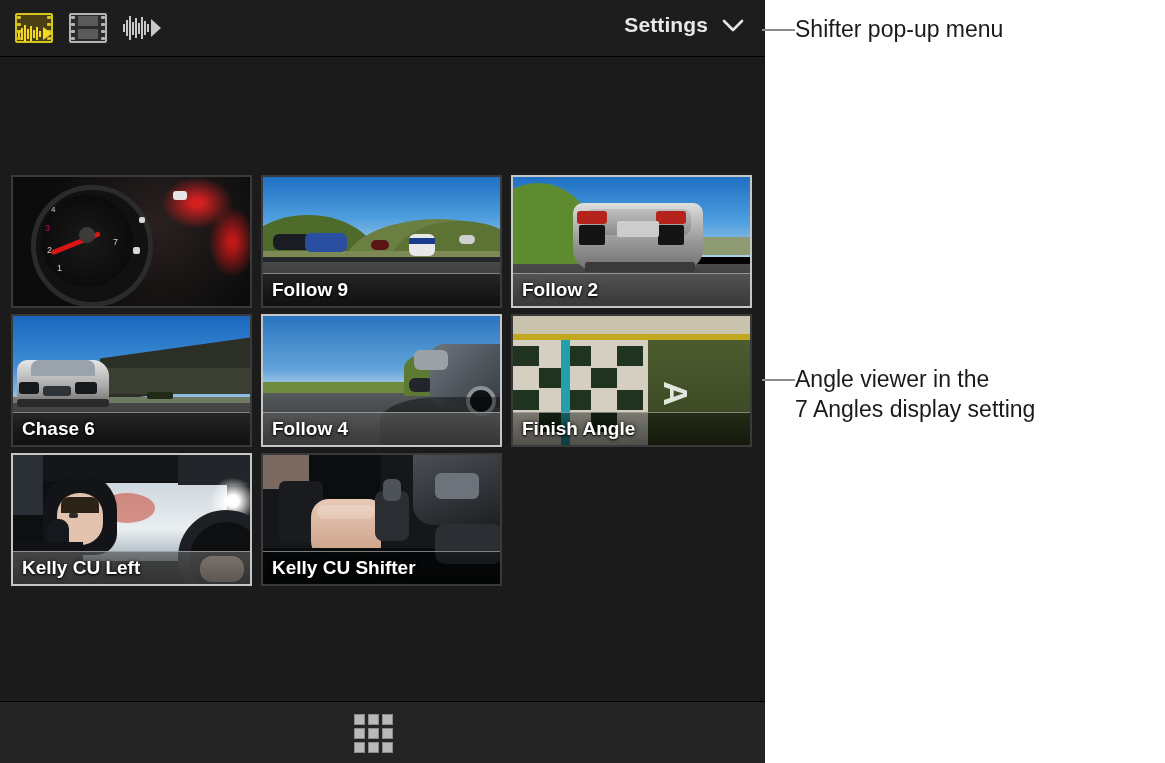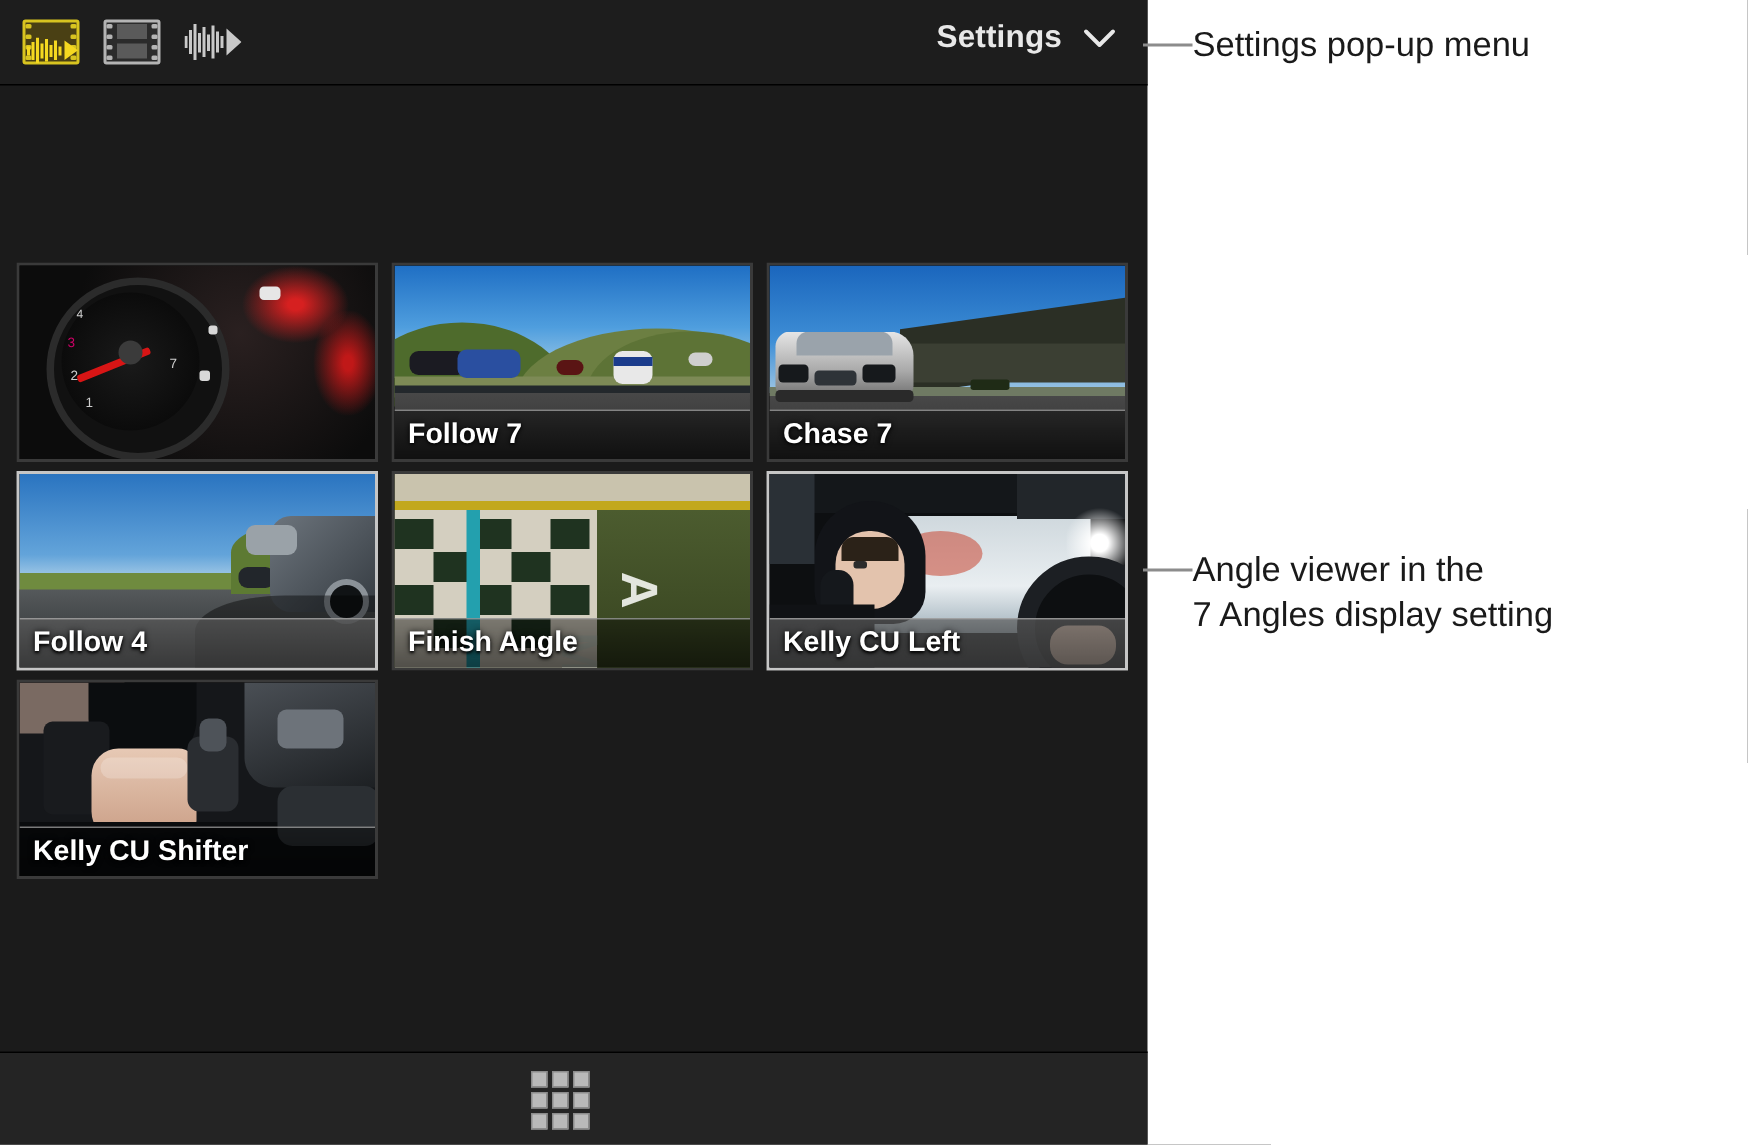--- a/index.html
+++ b/index.html
@@ -335,41 +335,58 @@
         <div class="ground asphalt" style="height:47px;"></div>
         <div style="position:absolute;left:0;bottom:44px;width:100%;height:5px;background:#23282c;"></div>
         <div class="carbody" style="left:10px;bottom:56px;width:38px;height:16px;background:#1b1b22;"></div>
         <div class="carbody" style="left:42px;bottom:54px;width:42px;height:19px;background:#2a4fa0;"></div>
         <div class="carbody" style="left:108px;bottom:56px;width:18px;height:10px;background:#5a1414;"></div>
         <div class="carbody" style="left:146px;bottom:50px;width:26px;height:22px;background:#e8e8e8;"></div>
         <div style="position:absolute;left:146px;bottom:62px;width:26px;height:6px;background:#1b3c8c;"></div>
         <div class="carbody" style="left:196px;bottom:62px;width:16px;height:9px;background:#cfcfcf;"></div>
         <div style="position:absolute;left:0;top:0;width:100%;height:100%;backdrop-filter:blur(0.5px);"></div>
       </div>
-      <div class="angle-label">Follow 7</div>
-    </div>
-
+      <div class="angle-label">Follow 9</div>
+    </div>
+
+    <div class="angle-cell selected">
+      <div class="thumb">
+        <div class="sky" style="height:62%;"></div>
+        <div class="hill" style="left:-50px;top:6px;width:150px;height:110px;background:#5f8b30;"></div>
+        <div style="position:absolute;right:0;top:60px;width:110px;height:18px;background:#8d9a72;"></div>
+        <div class="ground asphalt" style="height:42px;"></div>
+        <div style="position:absolute;left:60px;top:26px;width:130px;height:68px;border-radius:10px 10px 22px 22px;background:linear-gradient(to bottom,#dedede,#9a9a9a 55%,#6e6e6e);"></div>
+        <div style="position:absolute;left:72px;top:32px;width:106px;height:26px;border-radius:8px;background:linear-gradient(to bottom,#bfbfbf,#8b8b8b);"></div>
+        <div style="position:absolute;left:64px;top:34px;width:30px;height:13px;border-radius:3px;background:#b5241c;"></div>
+        <div style="position:absolute;right:64px;top:34px;width:30px;height:13px;border-radius:3px;background:#b5241c;"></div>
+        <div style="position:absolute;left:66px;top:48px;width:26px;height:20px;background:#141414;border-radius:2px;"></div>
+        <div style="position:absolute;right:66px;top:48px;width:26px;height:20px;background:#141414;border-radius:2px;"></div>
+        <div style="position:absolute;left:104px;top:44px;width:42px;height:16px;background:#cccccc;border-radius:2px;"></div>
+        <div style="position:absolute;left:72px;bottom:34px;width:110px;height:10px;background:#3a3a3a;border-radius:3px;"></div>
+      </div>
+      <div class="angle-label">Follow 2</div>
+    </div>
 
 
     <div class="angle-cell">
       <div class="thumb">
         <div class="sky" style="height:66%;background:linear-gradient(to bottom,#1a66bd 0%,#3f8fd6 60%,#9ec6e4 100%);"></div>
         <div style="position:absolute;right:0;top:32px;width:150px;height:44px;background:#2b2f25;transform:skewY(-8deg);"></div>
         <div style="position:absolute;right:0;top:52px;width:150px;height:26px;background:#3b3f33;"></div>
         <div class="ground asphalt" style="height:45px;"></div>
         <div style="position:absolute;left:0;bottom:42px;width:100%;height:6px;background:#6f7a63;"></div>
         <div style="position:absolute;left:4px;top:44px;width:92px;height:44px;border-radius:10px 16px 8px 8px;background:linear-gradient(to bottom,#e6e6e6,#a9a9a9 60%,#6f6f6f);"></div>
         <div style="position:absolute;left:18px;top:44px;width:64px;height:16px;border-radius:8px 8px 0 0;background:#9aa3ab;"></div>
         <div style="position:absolute;left:6px;top:66px;width:20px;height:12px;background:#16191c;border-radius:3px;"></div>
         <div style="position:absolute;left:62px;top:66px;width:22px;height:12px;background:#16191c;border-radius:3px;"></div>
         <div style="position:absolute;left:30px;top:70px;width:28px;height:10px;background:#2e3338;border-radius:3px;"></div>
         <div style="position:absolute;left:4px;bottom:38px;width:92px;height:8px;background:#2a2a2a;border-radius:3px;"></div>
         <div style="position:absolute;left:134px;top:76px;width:26px;height:7px;background:#1f2b16;border-radius:2px;"></div>
       </div>
-      <div class="angle-label">Chase 7</div>
+      <div class="angle-label">Chase 6</div>
     </div>
 
     <div class="angle-cell selected">
       <div class="thumb">
         <div class="sky" style="height:60%;background:linear-gradient(to bottom,#2a74c0 0%,#63a4da 70%,#c3dcec 100%);"></div>
         <div style="position:absolute;left:0;top:66px;width:100%;height:12px;background:#6f8b3f;"></div>
         <div class="ground asphalt" style="height:52px;background:linear-gradient(to bottom,#55595b,#2b2e30);"></div>
         <div style="position:absolute;right:0;top:34px;width:96px;height:46px;background:#5d7a33;border-radius:40% 0 0 0;"></div>
         <div class="carbody" style="left:146px;top:62px;width:24px;height:14px;background:#22262b;"></div>
         <div style="position:absolute;right:-14px;top:28px;width:84px;height:64px;border-radius:14px;background:linear-gradient(135deg,#6d757d,#2f353b);"></div>
@@ -455,17 +472,17 @@
           <i></i>
         <i></i>
           <i></i>
           <i></i>
       </div>
     </div>
   </div>
 </div>
 
 <div class="leader" id="leader-settings"></div>
-<div class="annotation" id="anno-settings">Settings pop-up menu</div>
+<div class="annotation" id="anno-settings">Shifter pop-up menu</div>
 
 <div class="leader" id="leader-viewer"></div>
 <div class="annotation" id="anno-viewer">Angle viewer in the
 7 Angles display setting</div>
 
 </body></html>

